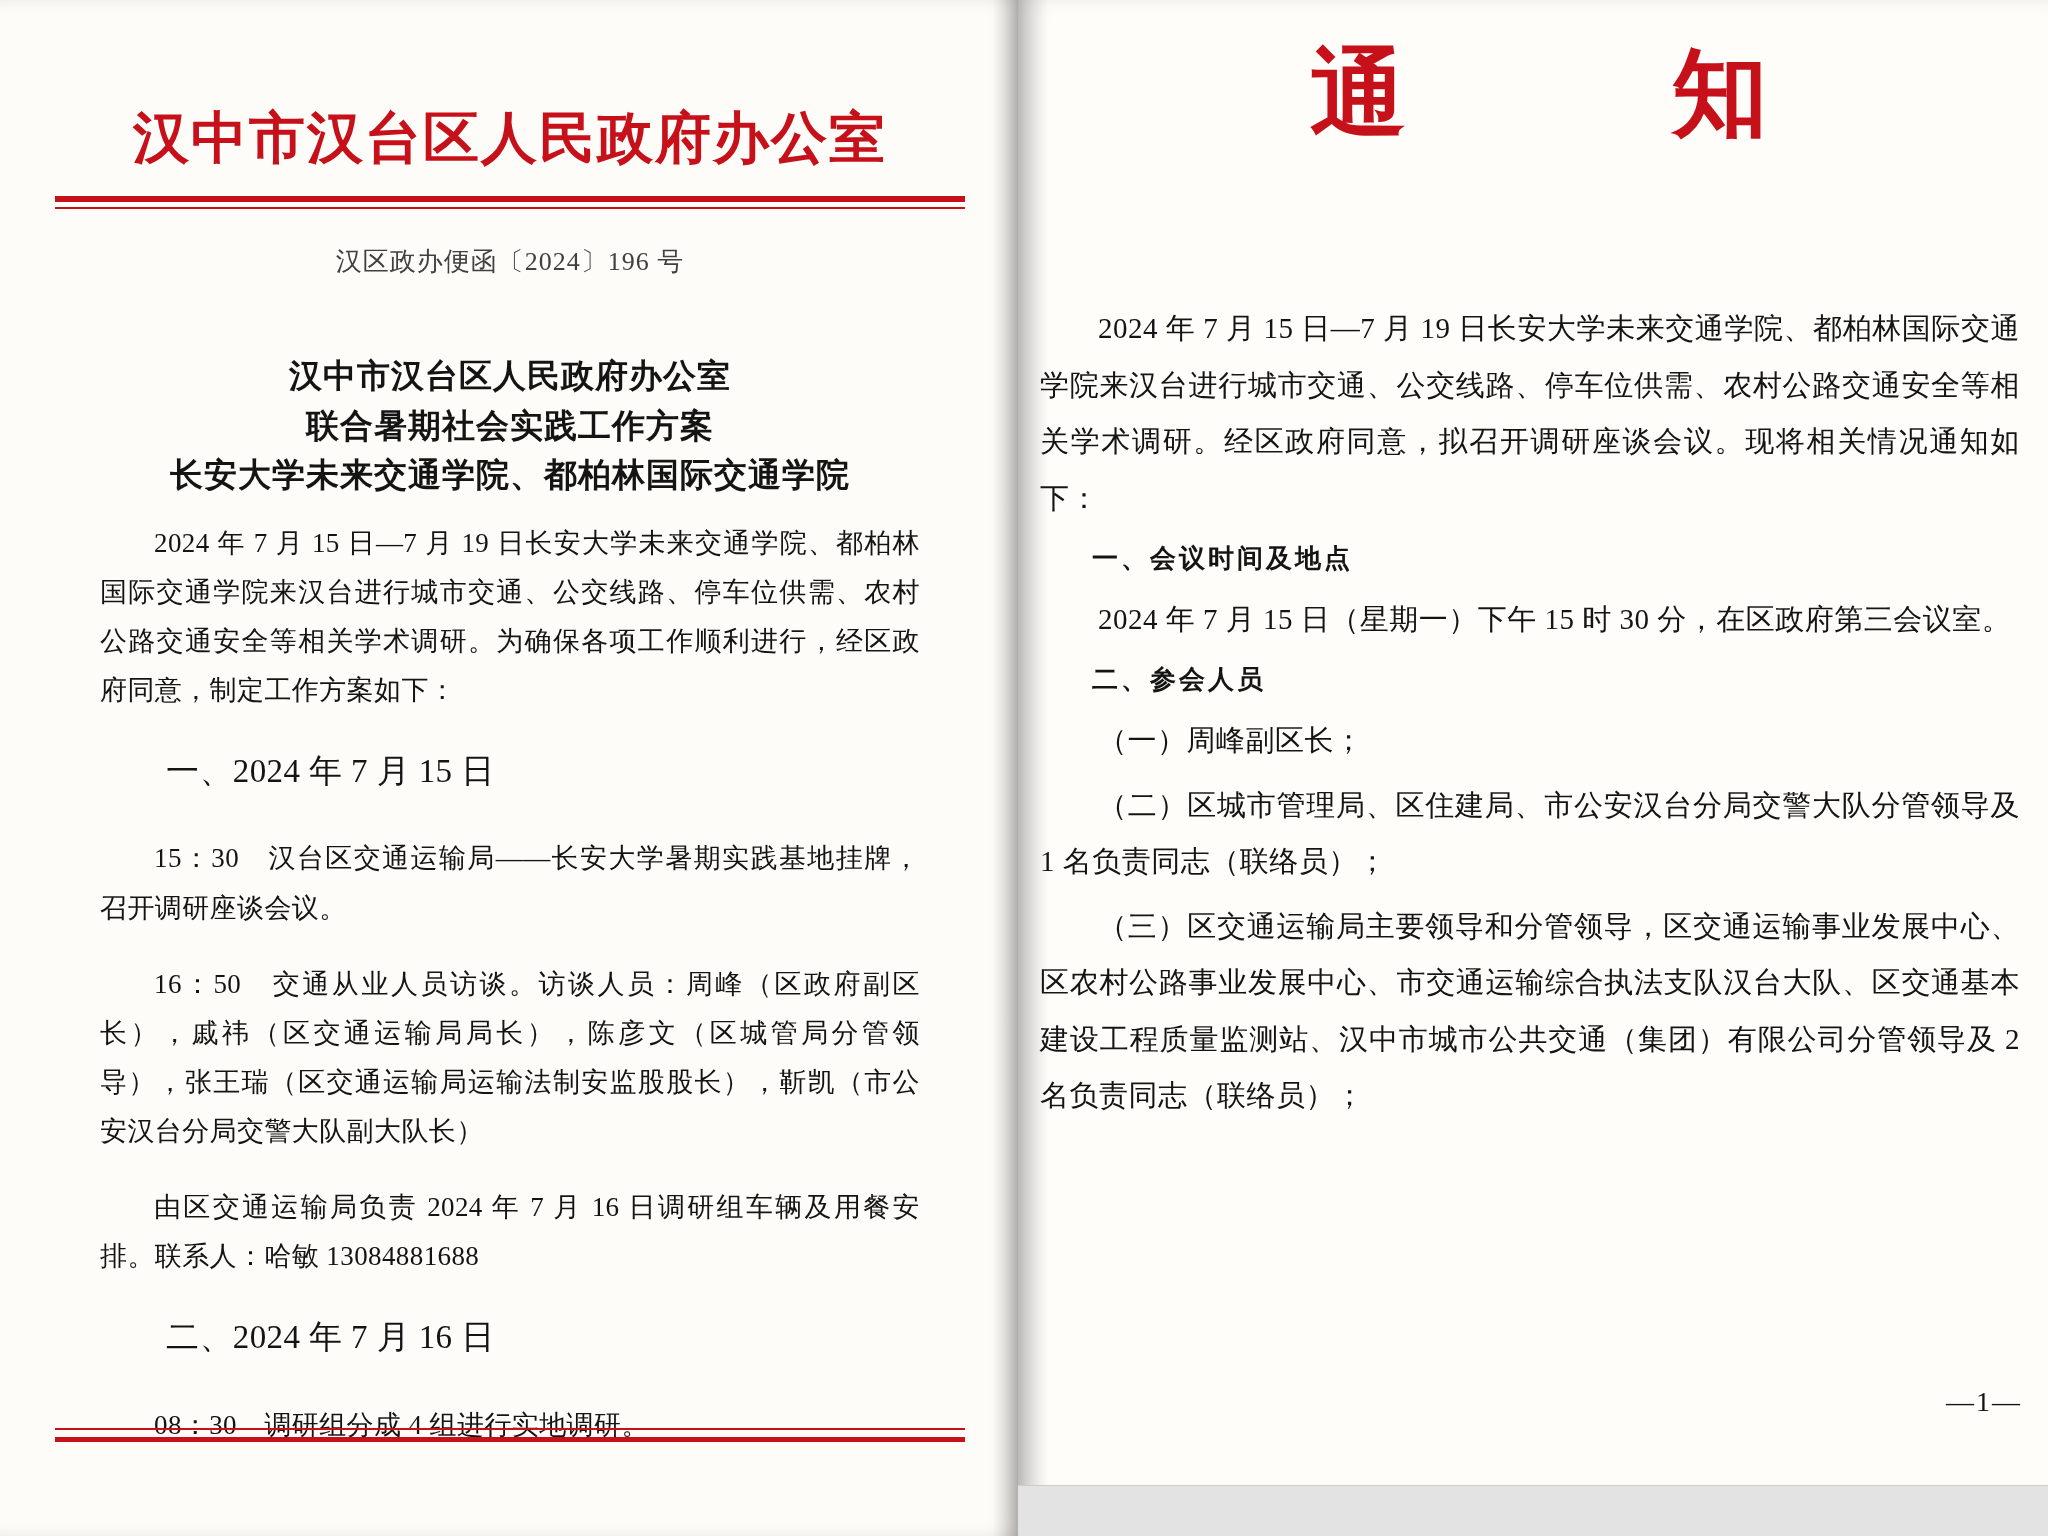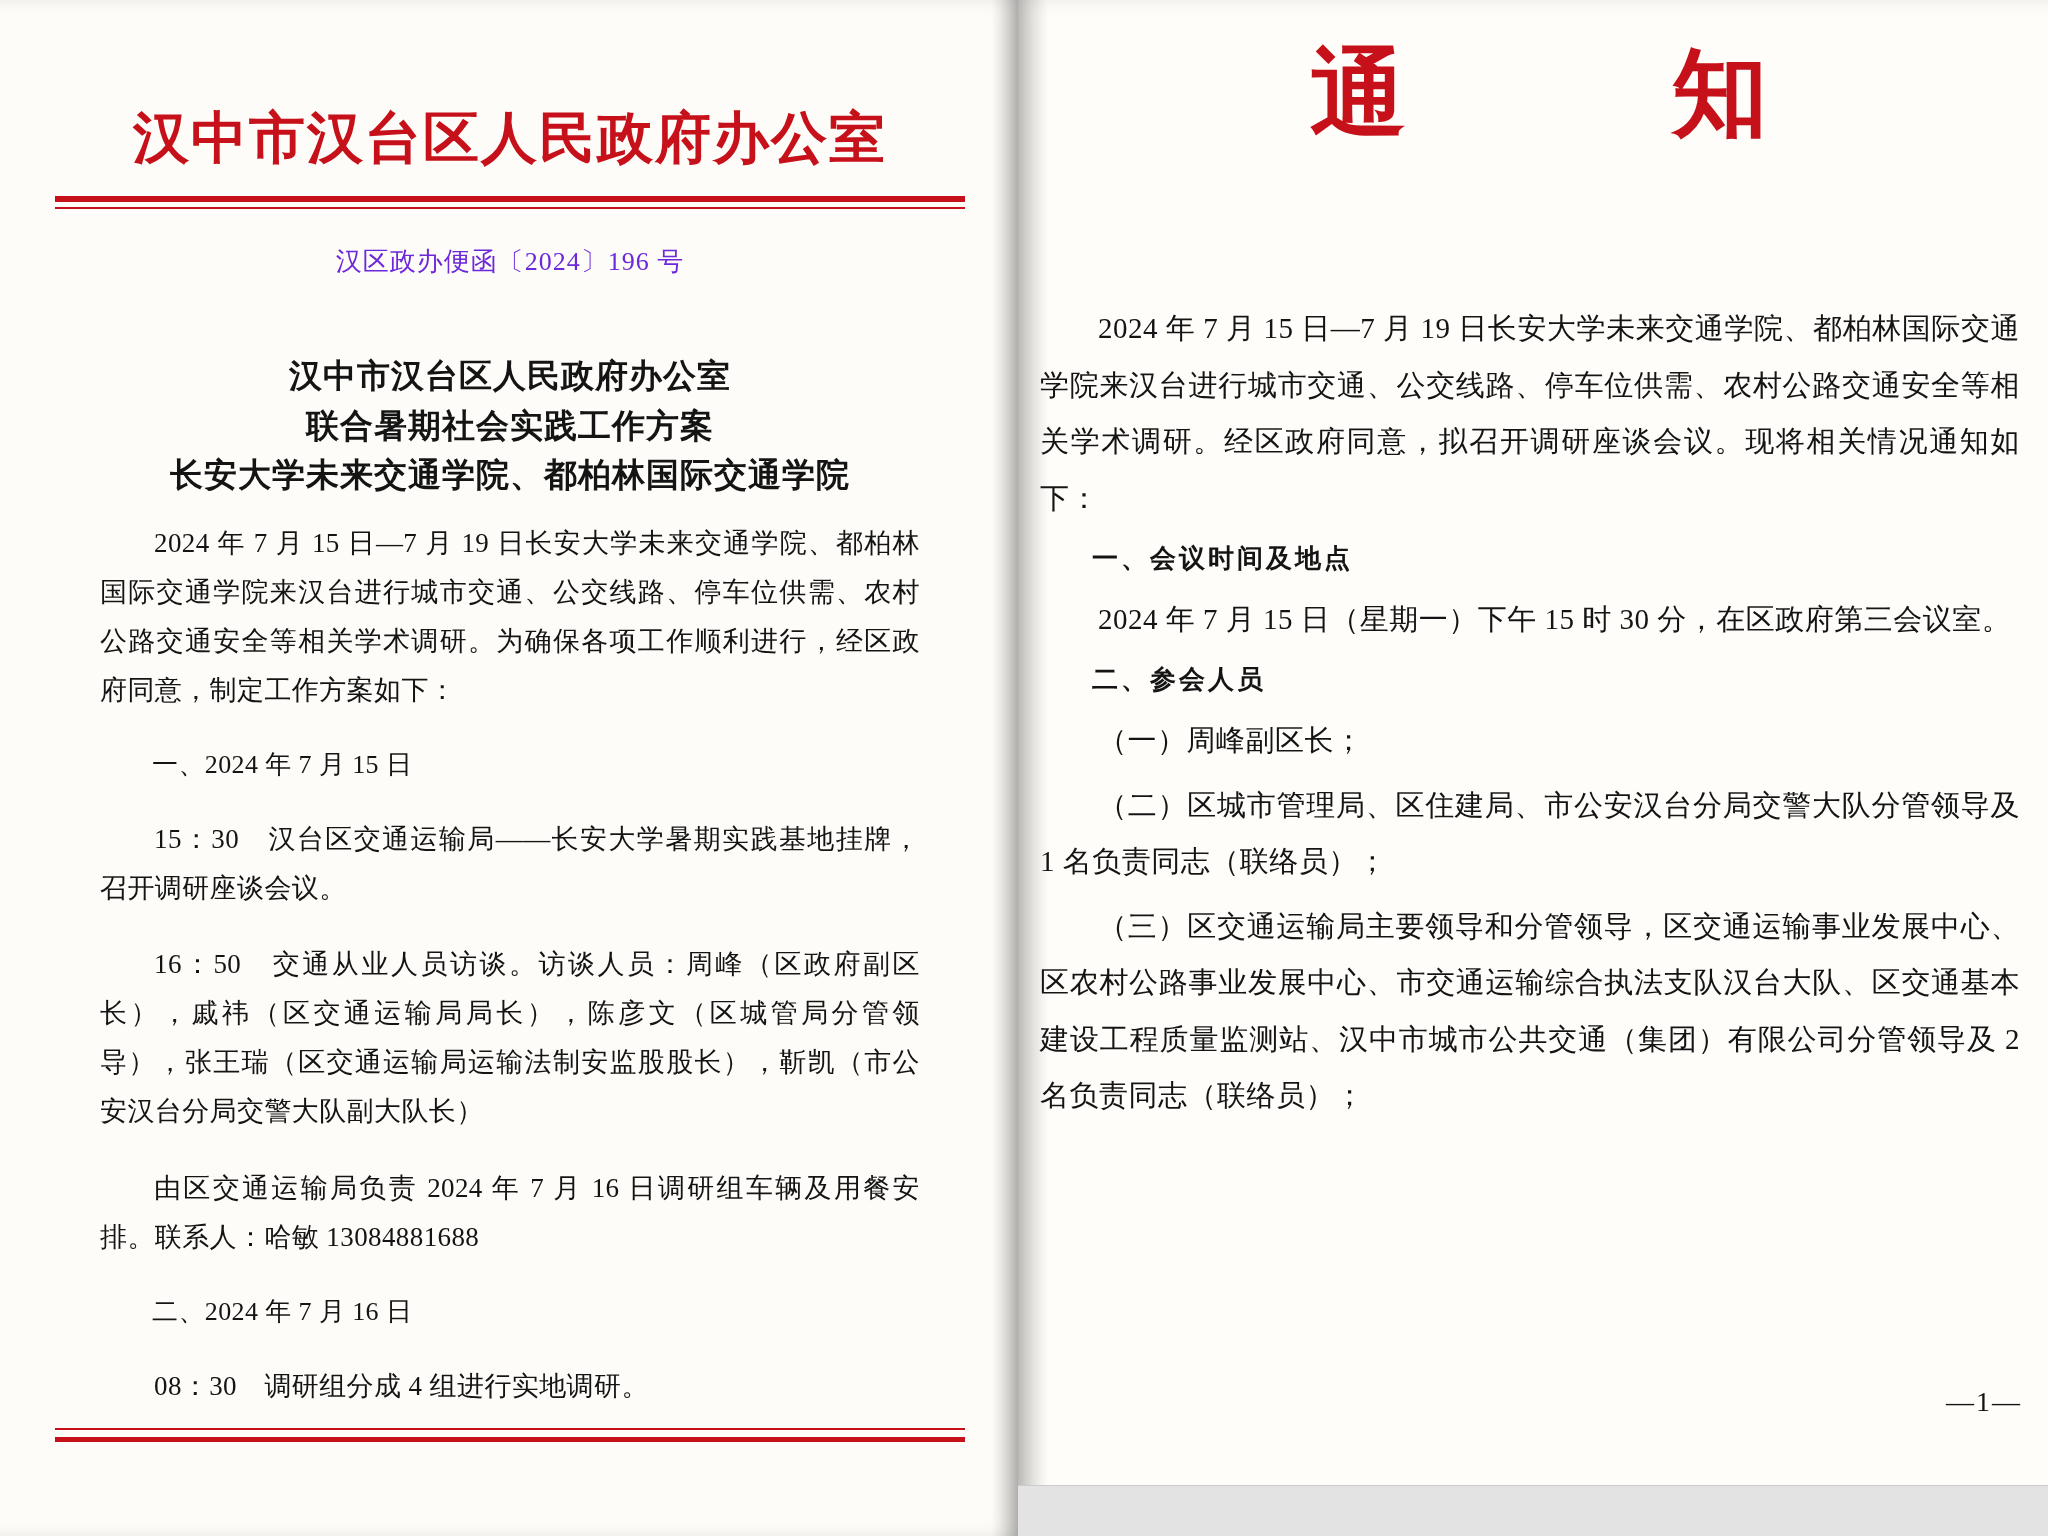--- a/index.html
+++ b/index.html
@@ -93,21 +93,21 @@
     background: #c6111a;
   }
 
   .doc-number {
     position: absolute;
     left: 55px;
     top: 244px;
     width: 910px;
     text-align: center;
     font-size: 26px;
-    color: #6d28d9;
+    color: #404040;
     letter-spacing: 1px;
   }
 
   
   .left-body {
     position: absolute;
     left: 100px;
     top: 352px;
     width: 820px;
     color: #141414;
@@ -124,21 +124,21 @@
     line-height: 1.82;
     text-align: justify;
     text-justify: inter-ideograph;
     margin-top: 18px;
     letter-spacing: 0.4px;
   }
   .indent {
     text-indent: 2em;
   }
   .sub-head {
-    font-size: 26px;
+    font-size: 33px;
     line-height: 1.8;
     margin-top: 16px;
     text-indent: 2em;
     letter-spacing: 0.4px;
   }
 
   .footer-rule-thin {
     position: absolute;
     left: 55px;
     top: 1428px;

